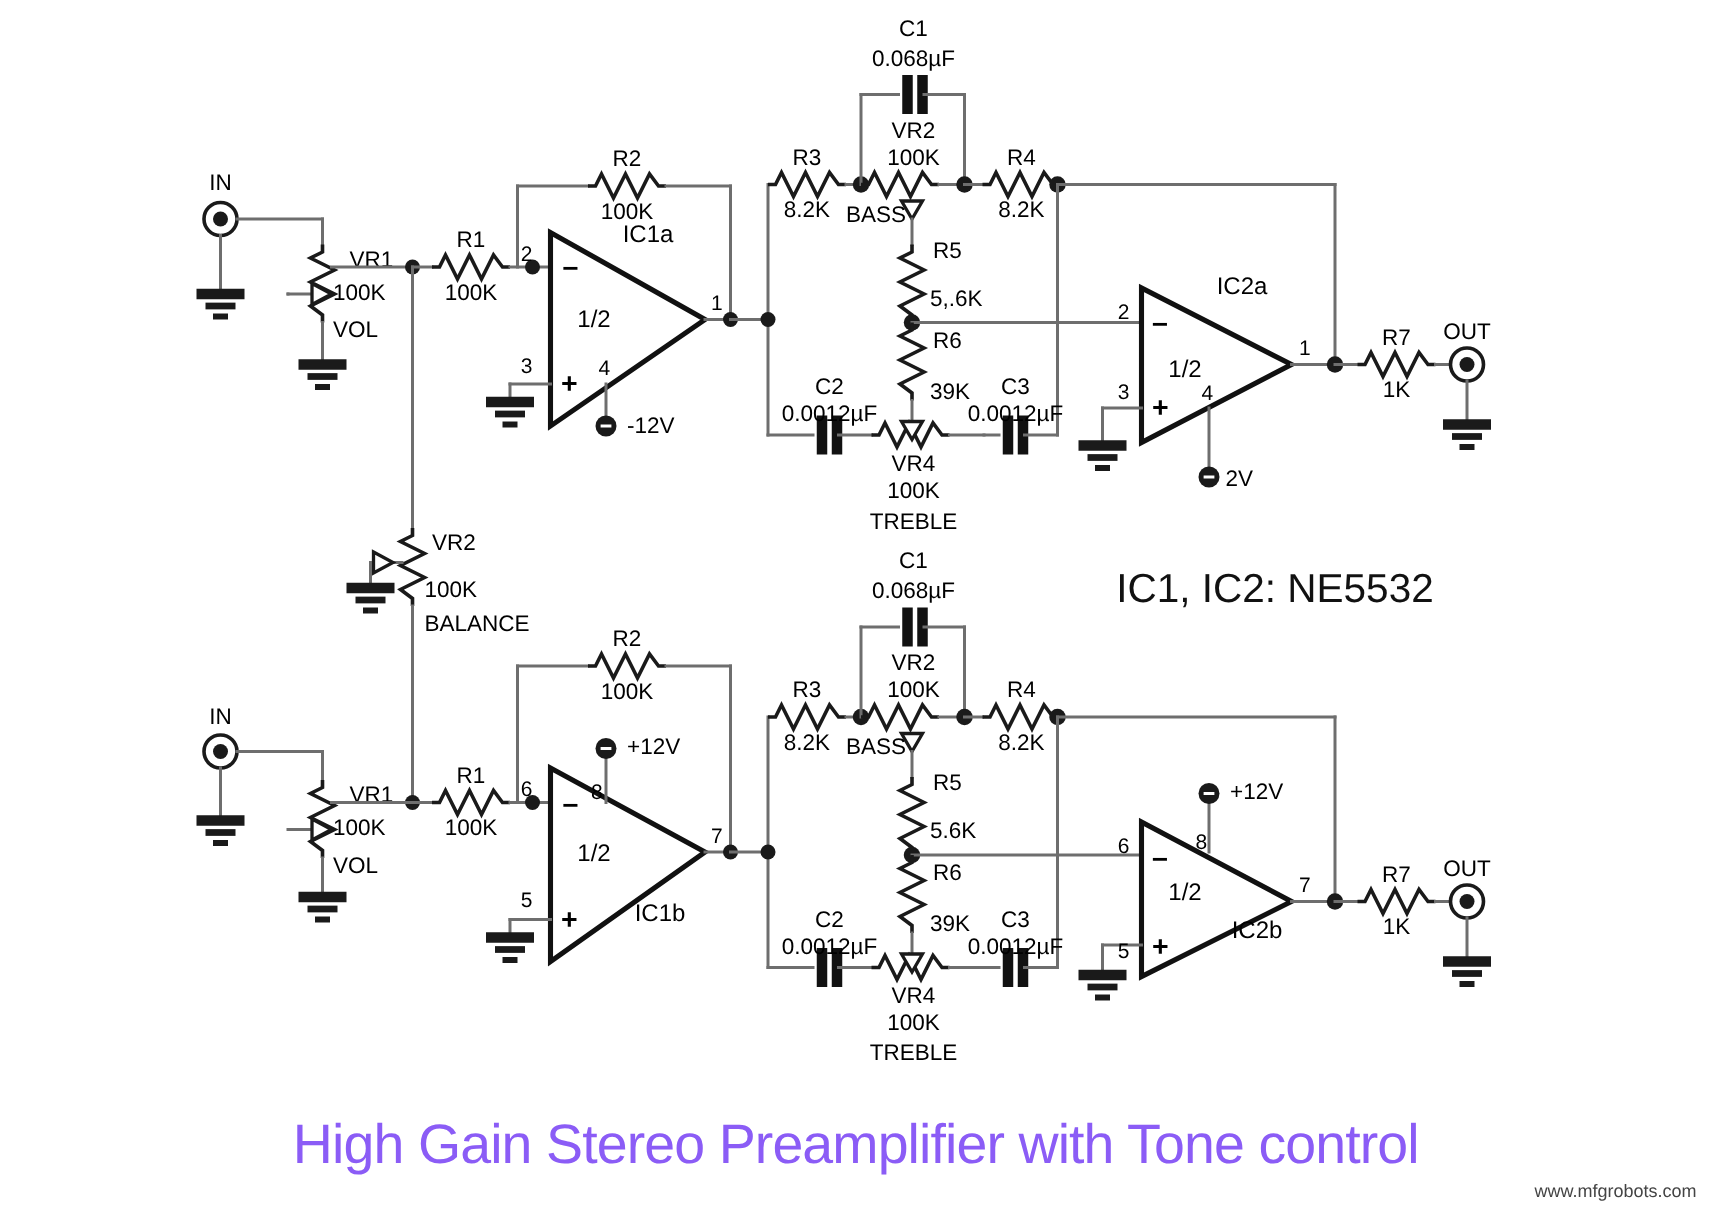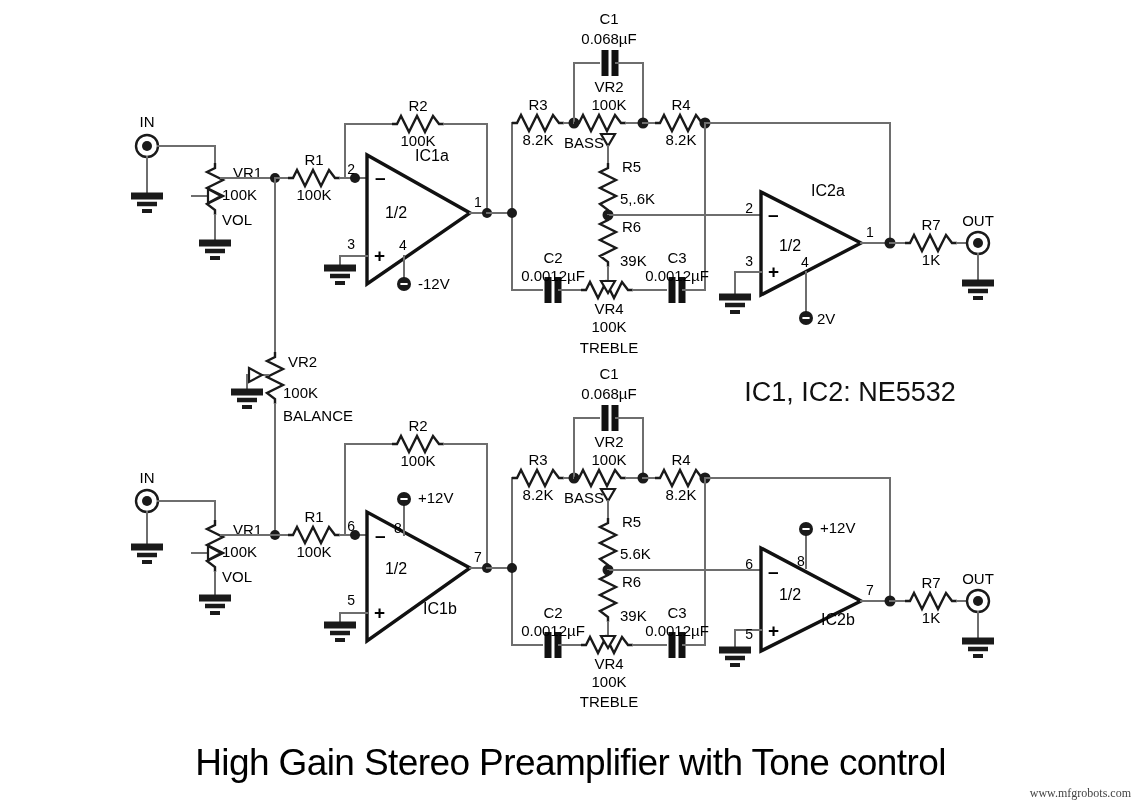--- a/index.html
+++ b/index.html
@@ -87,29 +87,29 @@
     dominant-baseline: middle;
   }
   #title-bar {
     position: absolute;
     left: 0;
     top: 742px;
     width: 1141px;
     text-align: center;
     font-family: "Liberation Sans", sans-serif;
     font-size: 37px;
-    color: #000000;
+    color: #8b5cf6;
     letter-spacing: -0.6px;
     white-space: nowrap;
   }
   #watermark {
     position: absolute;
     right: 10px;
     bottom: 6px;
-    font-family: Liberation Serif, serif;
+    font-family: Liberation Sans, sans-serif;
     font-size: 12px;
     color: #444444;
   }
 </style>
 </head>
 <body>
 
 <div id="page">
 
 <svg id="schematic" viewBox="0 0 1141 807">

